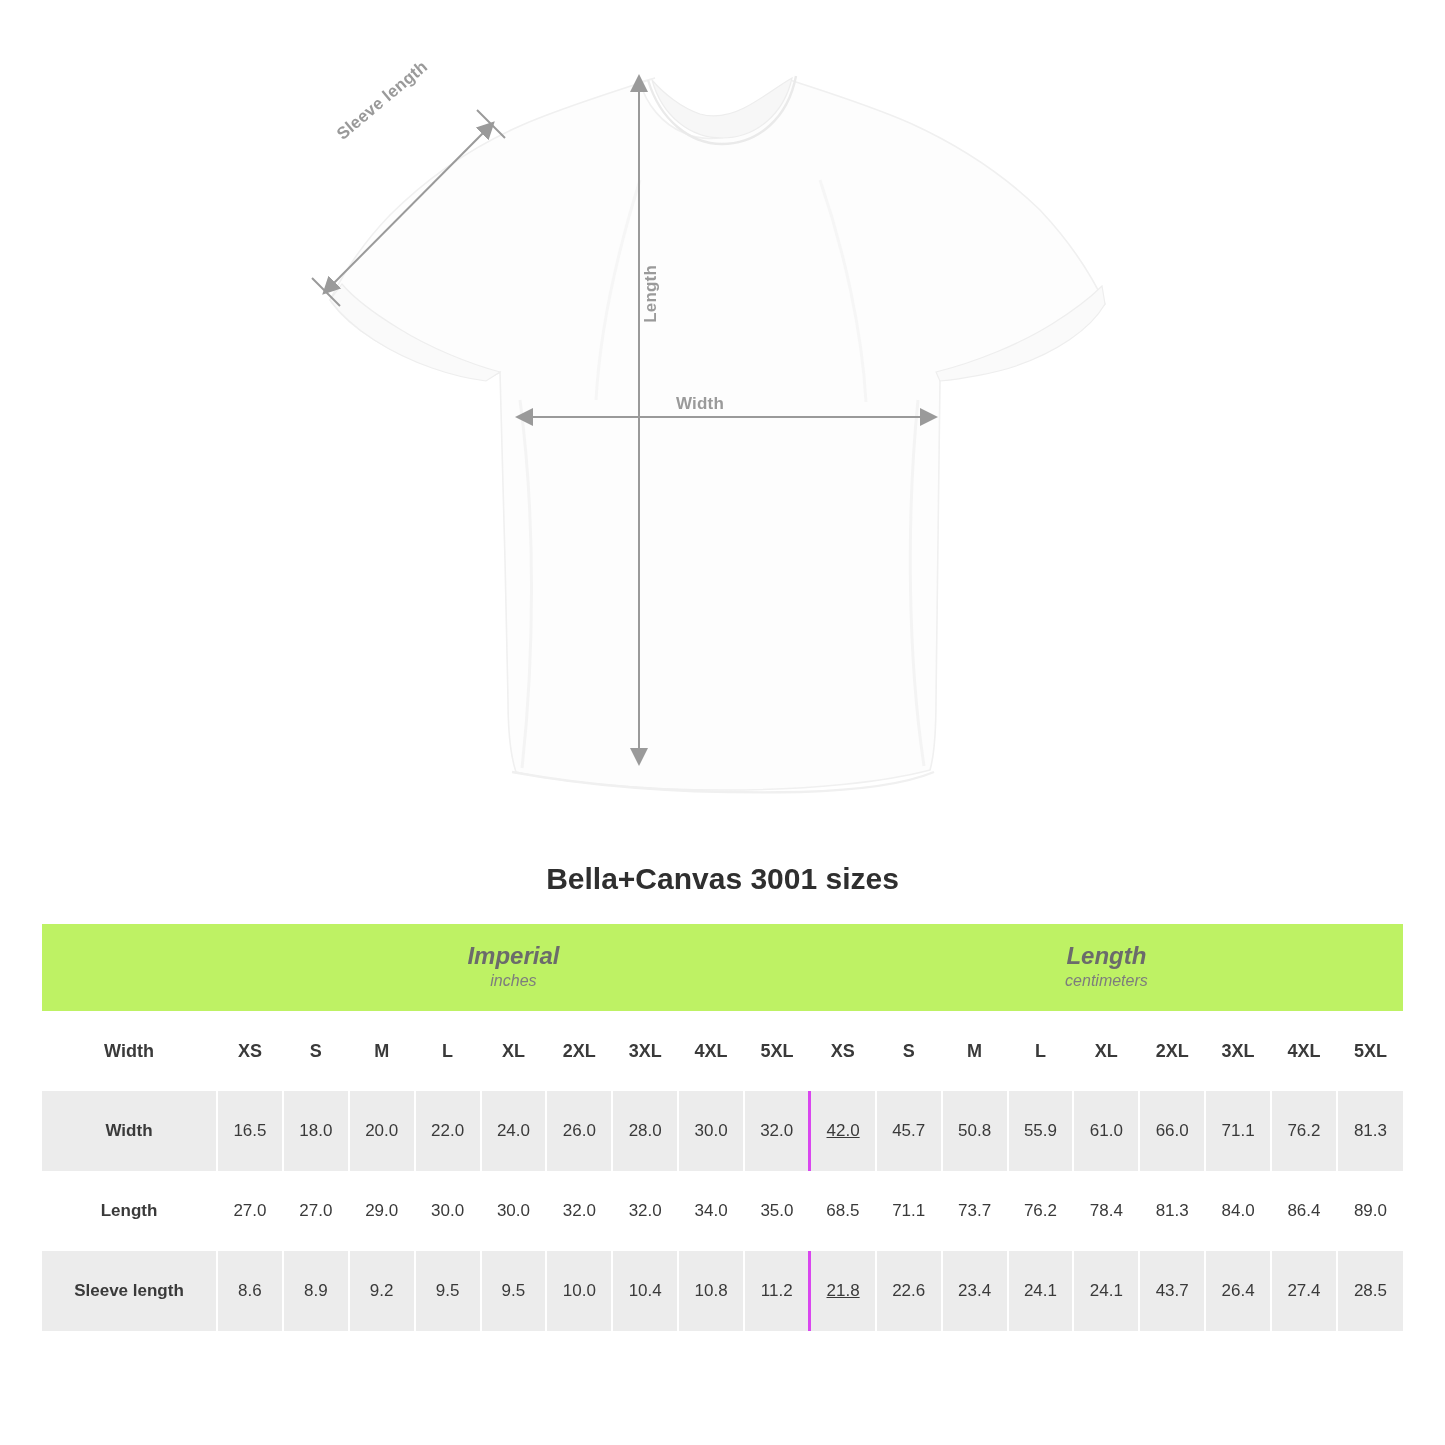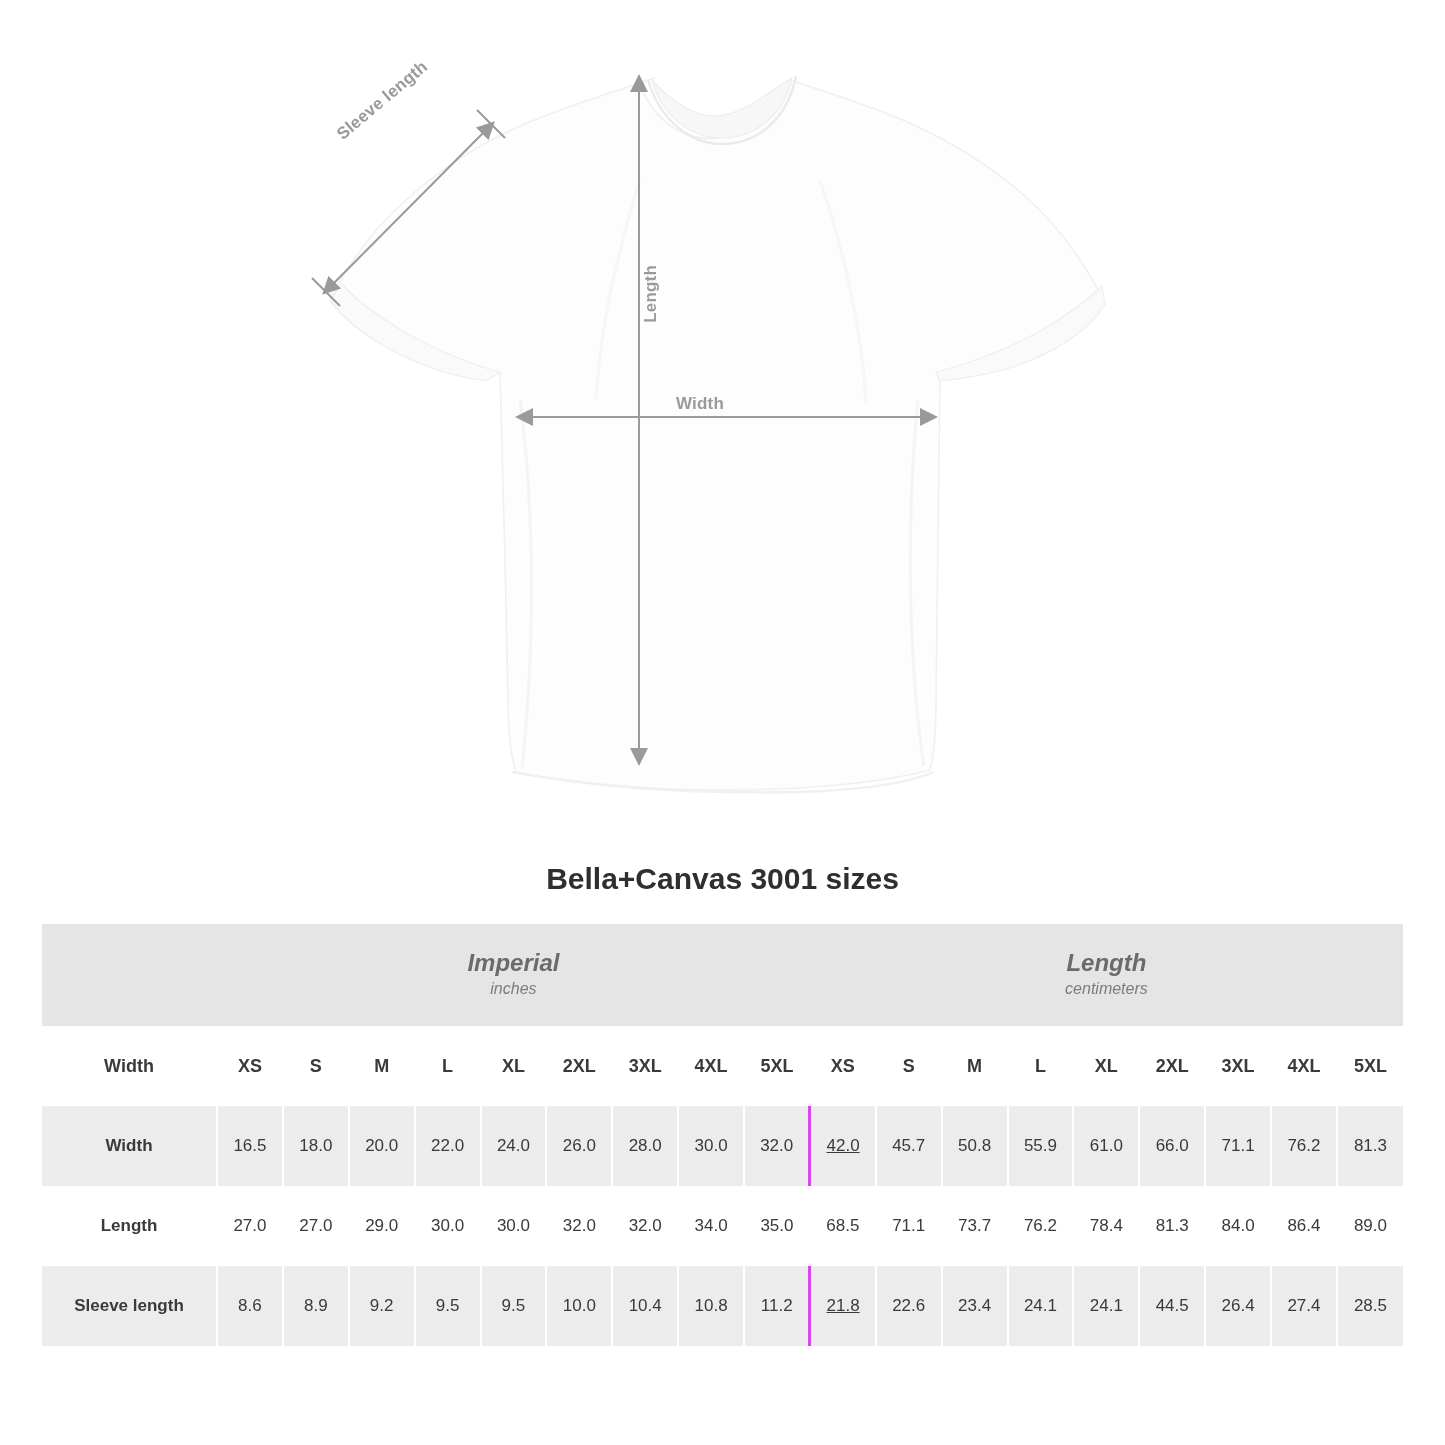--- a/index.html
+++ b/index.html
@@ -89,22 +89,22 @@
   table.size-table td,
   table.size-table th {
     text-align: center;
     vertical-align: middle;
     font-size: 17px;
     color: #3a3a3a;
     padding: 0;
     height: 80px;
   }
   .unit-head {
-    background: #e5e5e5;
-    height: 102px;
+    background: #bef264;
+    height: 87px;
   }
   .unit-head .unit-name {
     font-size: 24px;
     font-weight: bold;
     font-style: italic;
     color: #6b6b6b;
     display: block;
     line-height: 1.15;
   }
   .unit-head .unit-sub {
@@ -334,21 +334,21 @@
           <td class="cell">9.5</td>
           <td class="cell">10.0</td>
           <td class="cell">10.4</td>
           <td class="cell">10.8</td>
           <td class="cell">11.2</td>
           <td class="cell sep-left">21.8</td>
           <td class="cell">22.6</td>
           <td class="cell">23.4</td>
           <td class="cell">24.1</td>
           <td class="cell">24.1</td>
-          <td class="cell">44.5</td>
+          <td class="cell">43.7</td>
           <td class="cell">26.4</td>
           <td class="cell">27.4</td>
           <td class="cell">28.5</td>
         </tr>
       </tbody>
     </table>
   </div>
 
 </div>
 

